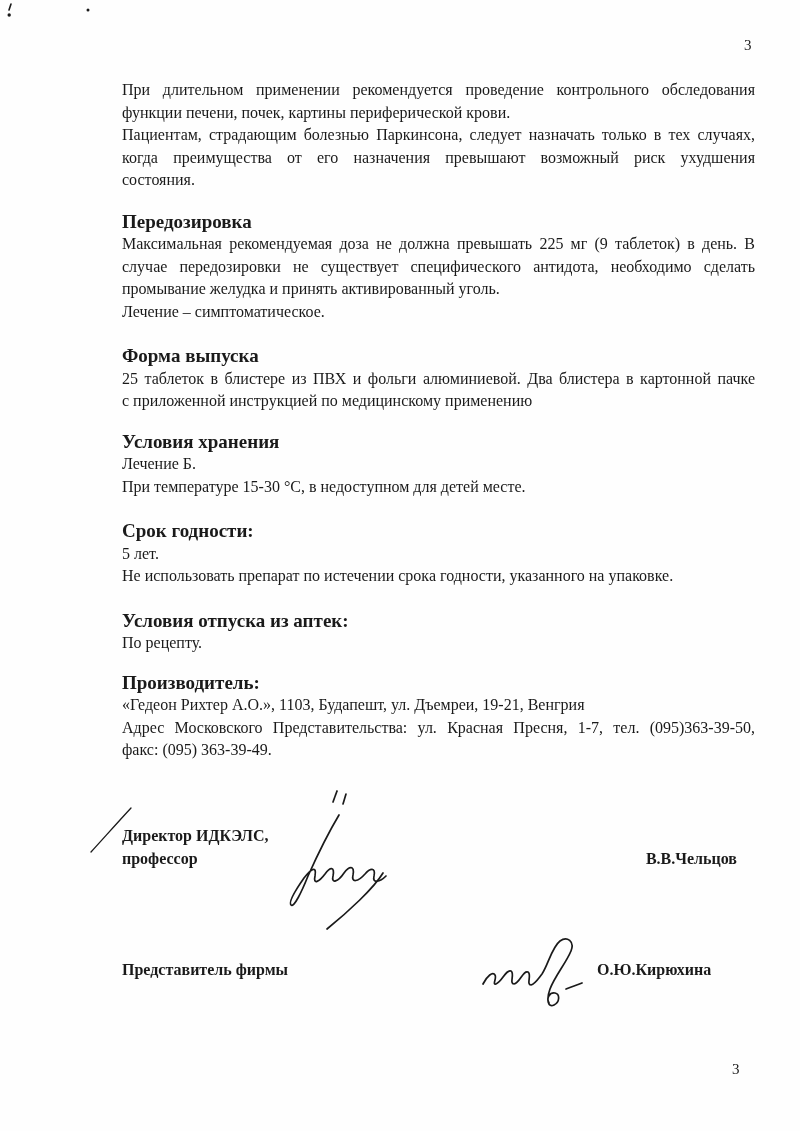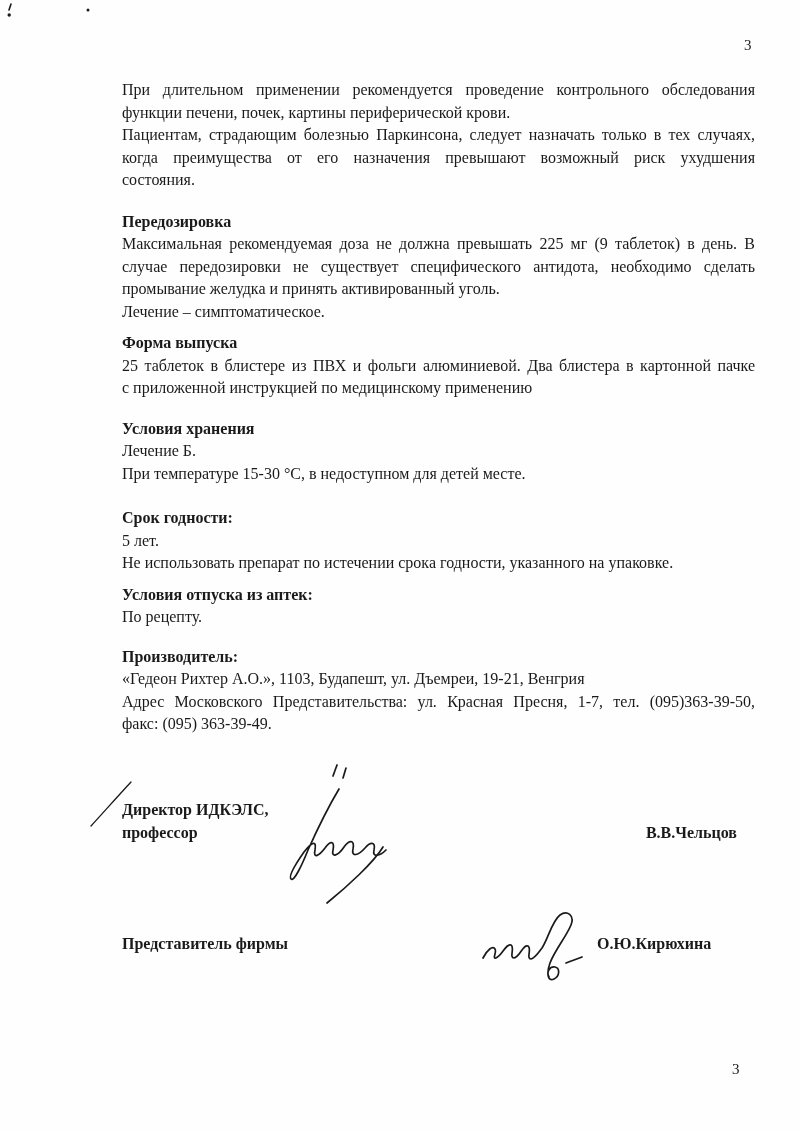--- a/index.html
+++ b/index.html
@@ -9,22 +9,22 @@
   }
   .pgnum{position:absolute;font-size:15px;line-height:16px;}
   .pgnum.top{left:744px;top:37px;}
   .pgnum.bottom{left:732px;top:1061px;}
   .content{
     position:absolute;left:122px;top:79px;width:633px;
     font-size:16px;line-height:22.5px;
   }
   .ln{text-align:left;}
   .j{text-align:justify;text-align-last:justify;-moz-text-align-last:justify;}
-  .hd{font-weight:bold;font-size:16px;line-height:22.5px;}
-  .sec{margin-top:9px;}
+  .hd{font-weight:bold;font-size:19px;line-height:22.5px;}
+  .sec{margin-top:22px;}
   .mt19{margin-top:19px;}
   .mt18{margin-top:18px;}
   .mt22{margin-top:22px;}
   .mt21{margin-top:17px;}
   .sig-area{position:relative;height:250px;}
   .sig-text{position:absolute;white-space:nowrap;font-weight:bold;}
   .t-dir1{left:0;top:63px;}
   .t-dir2{left:0;top:86px;}
   .t-dirname{right:18px;top:86px;}
   .t-rep{left:0;top:197px;}

